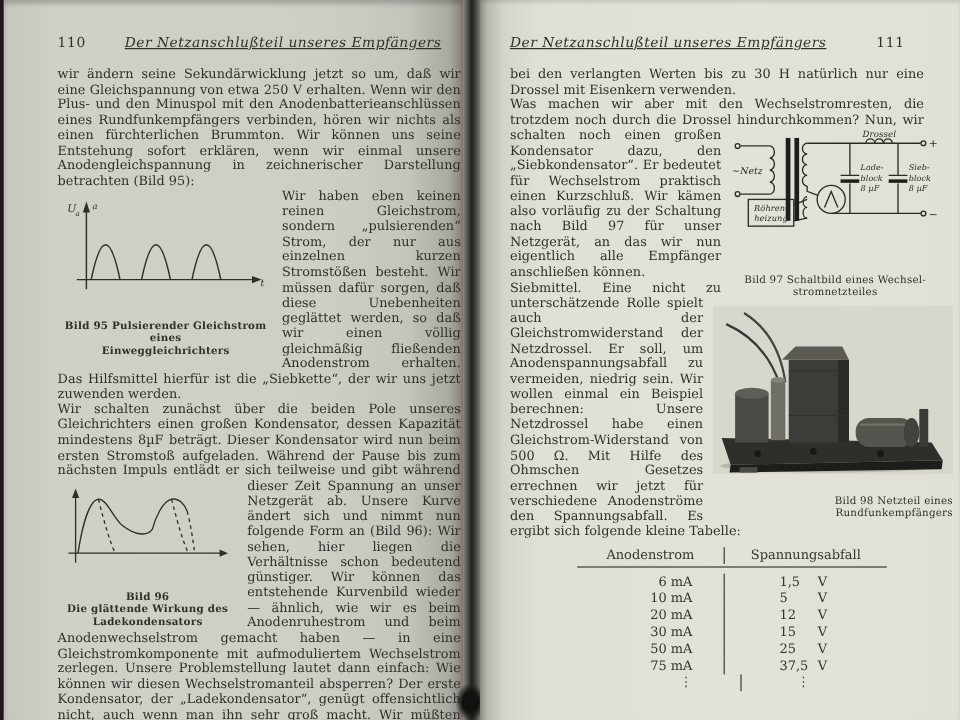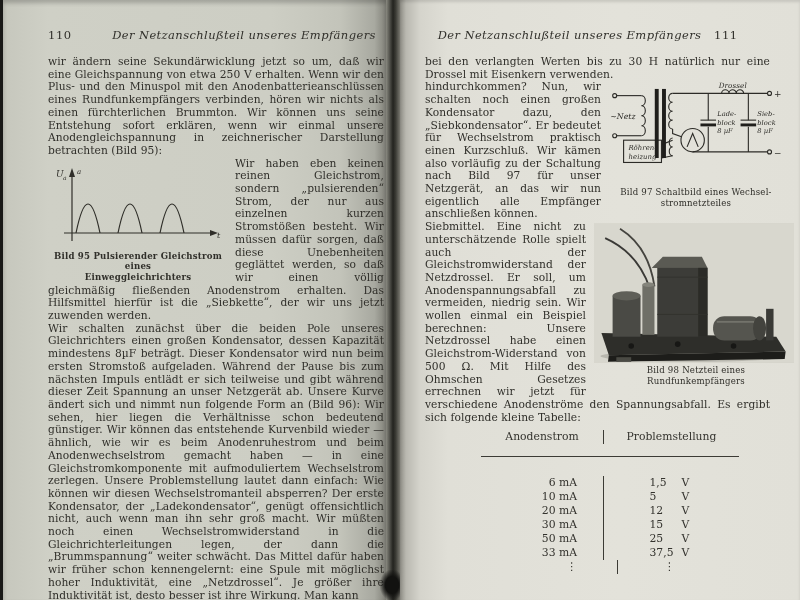--- a/index.html
+++ b/index.html
@@ -16,44 +16,44 @@
     background:linear-gradient(to right,#8a8a81 0%,#4a4a44 30%,#23231f 50%,#3c3c36 70%,#77766e 100%);}
   .gutter-blob{position:absolute;left:380px;top:570px;width:24px;height:30px;
     background:radial-gradient(ellipse at center,#121210 0 40%,rgba(18,18,16,0) 75%);}
   .left-edge{position:absolute;left:0;top:0;width:3px;height:600px;background:#191917;}
   .content{position:relative;}
   .page-left .content{padding:28px 2px 0 45px;}
   .page-right .content{padding:28px 30px 0 25px;}
   .phead{display:flex;align-items:baseline;font-size:11.5px;margin-bottom:14px;}
   .pnum{letter-spacing:.6px;}
   .page-left .pnum{width:56px;}
-  .page-right .pnum{width:56px;text-align:left;}
-  .ptitle{flex:1;text-align:center;font-style:italic;letter-spacing:.4px;}
+  .page-right .pnum{width:56px;text-align:center;}
+  .ptitle{flex:1;font-style:italic;letter-spacing:.4px;text-decoration:underline;}
   .body{margin:0;font-size:10.7px;line-height:12.7px;text-align:justify;letter-spacing:.05px;}
   .figbox{display:block;}
   .fig95{float:left;width:180px;margin:3px 7px 1px 0;}
   .fig96{float:left;width:150px;margin:2px 8px 0 0;}
   .fig97{float:right;width:176px;margin:1px -14px 3px 7px;}
   .fig98{float:right;width:200px;margin:2px -24px 2px 8px;}
   .figcap{display:block;text-align:center;font-size:8.6px;line-height:10.5px;
-          white-space:pre-line;margin-top:2px;letter-spacing:.2px;}
+          white-space:pre-line;margin-top:18px;letter-spacing:.2px;}
   .figcap.b{font-weight:bold;}
   svg{display:block;}
   .photo-bg{background:linear-gradient(135deg,#dcdbd2 0%,#d4d3ca 60%,#cfcec5 100%);}
   .a-table{width:258px;margin:6px 0 0 56px;font-size:10.8px;color:#34332e;}
   .t-row{display:flex;line-height:14px;}
-  .t-h{border-bottom:1px solid #3c3b35;padding-bottom:12px;margin-bottom:19px;}
+  .t-h{border-bottom:1px solid #3c3b35;padding-bottom:2px;margin-bottom:5px;}
   .c1{width:122px;text-align:center;}
   .c2{flex:1;text-align:center;border-left:1px solid #3c3b35;}
   .t-d .c1{width:96px;padding-right:26px;text-align:right;}
   .num{display:inline-block;width:26px;text-align:left;}
   .unit{display:inline-block;width:12px;text-align:left;margin-left:6px;}
   .t-dots .c1{padding-right:40px;}
   .t-dots .num{text-align:center;}
-  .cap98{text-align:center;padding-left:4px;}
+  .cap98{text-align:right;padding-left:4px;}
 </style>
 </head>
 <body>
 
 <div class="scene">
 
   <div class="page page-left">
     <div class="content">
       <div class="phead">
         <span class="pnum">110</span>
@@ -82,20 +82,37 @@
             <text x="165" y="77" font-size="8" font-style="italic" fill="#2f2e29">t</text>
           </svg>
           <span class="figcap b">Bild 95  Pulsierender Gleichstrom eines
 Einweggleichrichters</span>
         </span>
         <span>Wir haben eben keinen reinen Gleichstrom, sondern „pulsierenden“ Strom, der nur aus einzelnen kurzen Stromstößen besteht. Wir müssen dafür sorgen, daß diese Unebenheiten geglättet werden, so daß wir einen völlig gleichmäßig fließenden Anodenstrom erhalten. Das Hilfsmittel hierfür ist die „Siebkette“, der wir uns jetzt zuwenden werden.</span>
       </p>
 
       <p class="body">
         <span>Wir schalten zunächst über die beiden Pole unseres Gleichrichters einen großen Kondensator, dessen Kapazität mindestens 8µF beträgt. Dieser Kondensator wird nun beim ersten Stromstoß aufgeladen. Während der Pause bis zum nächsten Impuls entlädt er sich teilweise und gibt während dieser Zeit Spannung an unser</span>
+        <span class="figbox fig96">
+          <svg width="150" height="74" viewBox="0 0 148 74">
+            <g stroke="#2f2e29" stroke-width="1.1" fill="none">
+              <line x1="14" y1="68" x2="14" y2="10"></line>
+              <line x1="8" y1="60" x2="138" y2="60"></line>
+              <path d="M16,60 C20,34 26,16 33,15 C40,15 44,28 52,36 C58,41 64,44 70,44 C74,44 76,43 78,40 C80,32 86,17 94,15 C100,14 104,18 107,25"></path>
+              <path d="M33,15 C38,35 43,52 47,60" stroke-dasharray="3,3"></path>
+              <path d="M94,15 C99,35 104,52 108,60" stroke-dasharray="3,3"></path>
+              <path d="M107,25 C110,37 112,50 113,58" stroke-dasharray="3,3"></path>
+            </g>
+            <polygon points="11,14 14,6 17,14" fill="#2f2e29"></polygon>
+            <polygon points="134,57 141,60 134,63" fill="#2f2e29"></polygon>
+          </svg>
+          <span class="figcap b">Bild 96
+Die glättende Wirkung des
+Ladekondensators</span>
+        </span>
         <span>Netzgerät ab. Unsere Kurve ändert sich und nimmt nun folgende Form an (Bild 96): Wir sehen, hier liegen die Verhältnisse schon bedeutend günstiger. Wir können das entstehende Kurvenbild wieder — ähnlich, wie wir es beim Anodenruhestrom und beim Anodenwechselstrom gemacht haben — in eine Gleichstromkomponente mit aufmoduliertem Wechselstrom zerlegen. Unsere Problemstellung lautet dann einfach: Wie können wir diesen Wechselstromanteil absperren? Der erste Kondensator, der „Ladekondensator“, genügt offensichtlich nicht, auch wenn man ihn sehr groß macht. Wir müßten noch einen Wechselstromwiderstand in die Gleichrichterleitungen legen, der dann die „Brummspannung“ weiter schwächt. Das Mittel dafür haben wir früher schon kennengelernt: eine Spule mit möglichst hoher Induktivität, eine „Netzdrossel“. Je größer ihre Induktivität ist, desto besser ist ihre Wirkung. Man kann</span>
       </p>
     </div>
   </div>
 
   <div class="gutter"></div>
   <div class="gutter-blob"></div>
   <div class="left-edge"></div>
 
   <div class="page page-right">
@@ -103,20 +120,21 @@
       <div class="phead">
         <span class="ptitle">Der Netzanschlußteil unseres Empfängers</span>
         <span class="pnum">111</span>
       </div>
 
       <p class="body">
         <span>bei den verlangten Werten bis zu 30 H natürlich nur eine Drossel mit Eisenkern verwenden.</span>
       </p>
 
       <p class="body">
+        <span>Was machen wir aber mit den Wechselstromresten, die trotzdem noch durch die Drossel</span>
         <span class="figbox fig97">
           <svg width="176" height="103" viewBox="0 0 158 92">
             <g stroke="#2c2b27" stroke-width="1" fill="none">
               <circle cx="6" cy="12" r="1.8"></circle>
               <circle cx="6" cy="48" r="1.8"></circle>
               <line x1="8" y1="12" x2="30" y2="12"></line>
               <line x1="8" y1="48" x2="30" y2="48"></line>
               <path d="M30,12 a3.5,4.5 0 0 1 0,9 a3.5,4.5 0 0 1 0,9 a3.5,4.5 0 0 1 0,9 a3.5,4.5 0 0 1 0,9"></path>
               <path d="M58,10 a3.5,4 0 0 0 0,8 a3.5,4 0 0 0 0,8 a3.5,4 0 0 0 0,8 a3.5,4 0 0 0 0,8"></path>
               <path d="M58,50 a3,4 0 0 0 0,8 a3,4 0 0 0 0,8"></path>
@@ -195,21 +213,21 @@
             <rect x="24" y="144" width="16" height="5" fill="#4a4a44"></rect>
           </svg>
           <span class="figcap cap98">Bild 98  Netzteil eines Rundfunkempfängers</span>
         </span>
         <span>Siebmittel. Eine nicht zu unterschätzende Rolle spielt auch der Gleichstromwiderstand der Netzdrossel. Er soll, um Anodenspannungsabfall zu vermeiden, niedrig sein. Wir wollen einmal ein Beispiel berechnen: Unsere Netzdrossel habe einen Gleichstrom-Widerstand von 500 Ω. Mit Hilfe des Ohmschen Gesetzes errechnen wir jetzt für verschiedene Anodenströme den Spannungsabfall. Es ergibt sich folgende kleine Tabelle:</span>
       </p>
 
       <div class="a-table">
         <div class="t-row t-h">
           <span class="c1">Anodenstrom</span>
-          <span class="c2">Problemstellung</span>
+          <span class="c2">Spannungsabfall</span>
         </div>
         <div class="t-row t-d">
           <span class="c1">6 mA</span>
           <span class="c2"><span class="num">1,5</span><span class="unit">V</span></span>
         </div>
         <div class="t-row t-d">
           <span class="c1">10 mA</span>
           <span class="c2"><span class="num">5</span><span class="unit">V</span></span>
         </div>
         <div class="t-row t-d">
@@ -218,21 +236,21 @@
         </div>
         <div class="t-row t-d">
           <span class="c1">30 mA</span>
           <span class="c2"><span class="num">15</span><span class="unit">V</span></span>
         </div>
         <div class="t-row t-d">
           <span class="c1">50 mA</span>
           <span class="c2"><span class="num">25</span><span class="unit">V</span></span>
         </div>
         <div class="t-row t-d">
-          <span class="c1">33 mA</span>
+          <span class="c1">75 mA</span>
           <span class="c2"><span class="num">37,5</span><span class="unit">V</span></span>
         </div>
         <div class="t-row t-d t-dots">
           <span class="c1">⋮</span>
           <span class="c2"><span class="num">⋮</span><span class="unit"></span></span>
         </div>
       </div>
 
     </div>
   </div>

